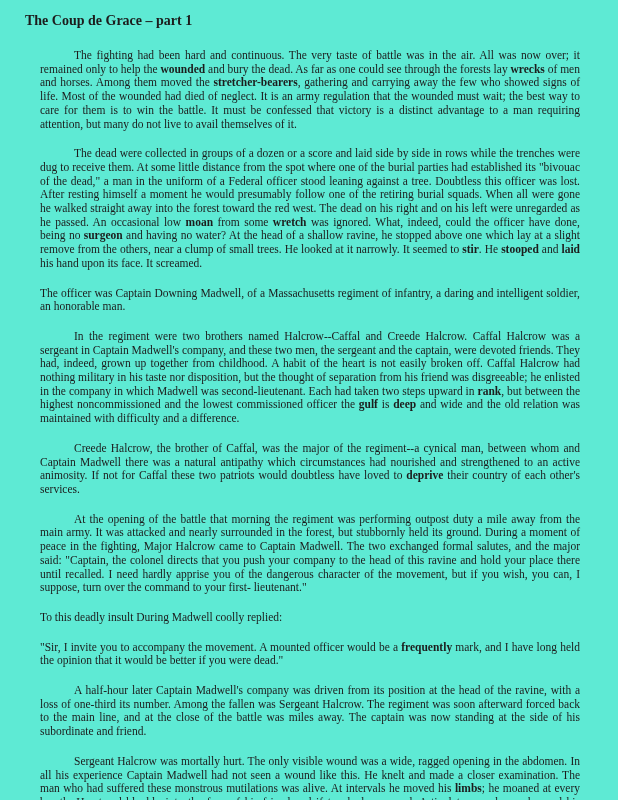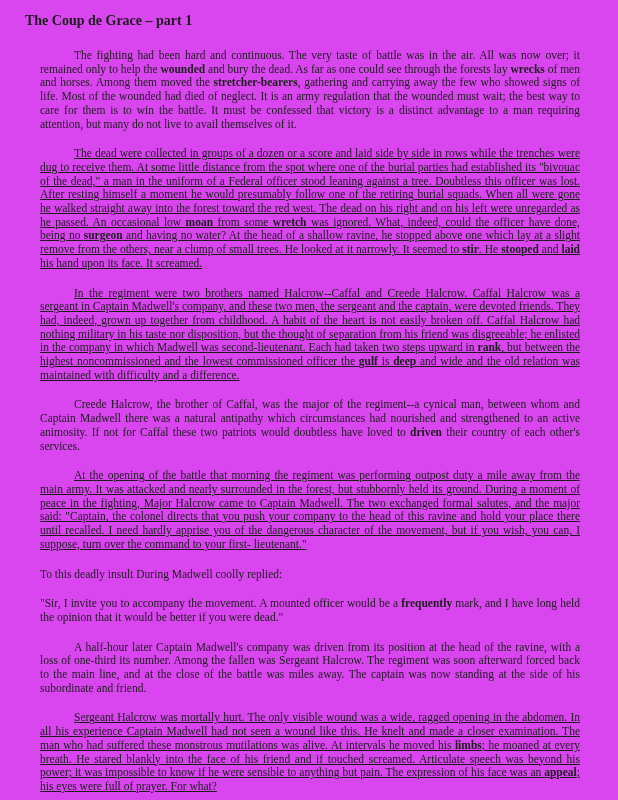--- a/index.html
+++ b/index.html
@@ -6,21 +6,21 @@
     margin: 0;
     padding: 0;
     background: #ffffff;
   }
   .page {
     box-sizing: border-box;
     width: 618px;
     height: 800px;
     margin: 0;
     padding: 13px 22px 0 24px;
-    background: #d946ef;
+    background: #5eead4;
     color: #1c1c1c;
     font-family: "Liberation Serif", "DejaVu Serif", serif;
     font-size: 11.5px;
     line-height: 13.7px;
     overflow: hidden;
   }
   .doc-title {
     font-size: 14px;
     line-height: 16px;
     font-weight: bold;
@@ -30,40 +30,40 @@
   .para {
     margin: 16px;
     text-align: justify;
     text-justify: inter-word;
   }
   .para.indent {
     text-indent: 34px;
   }
   .para.gap {
     margin-top: 13.7px;
-    text-decoration: underline;
   }
   .para b {
     font-weight: bold;
   }
 </style>
 </head>
 <body>
 
 <div class="page">
   <h1 class="doc-title">The Coup de Grace – part 1</h1>
 
   <p class="para indent">The fighting had been hard and continuous. The very taste of battle was in the air. All was now over; it remained only to help the <b>wounded</b> and bury the dead. As far as one could see through the forests lay <b>wrecks</b> of men and horses. Among them moved the <b>stretcher-bearers</b>, gathering and carrying away the few who showed signs of life. Most of the wounded had died of neglect. It is an army regulation that the wounded must wait; the best way to care for them is to win the battle. It must be confessed that victory is a distinct advantage to a man requiring attention, but many do not live to avail themselves of it.</p>
 
   <p class="para indent gap">The dead were collected in groups of a dozen or a score and laid side by side in rows while the trenches were dug to receive them. At some little distance from the spot where one of the burial parties had established its "bivouac of the dead," a man in the uniform of a Federal officer stood leaning against a tree. Doubtless this officer was lost. After resting himself a moment he would presumably follow one of the retiring burial squads.  When all were gone he walked straight away into the forest toward the red west. The dead on his right and on his left were unregarded as he passed. An occasional low <b>moan</b> from some <b>wretch</b> was ignored. What, indeed, could the officer have done, being no <b>surgeon</b> and having no water? At the head of a shallow ravine, he stopped above one which lay at a slight remove from the others, near a clump of small trees. He looked at it narrowly. It seemed to <b>stir</b>. He <b>stooped</b> and <b>laid</b> his hand upon its face. It screamed.</p>
 
+  <p class="para">The officer was Captain Downing Madwell, of a Massachusetts regiment of infantry, a daring and intelligent soldier, an honorable man.</p>
 
   <p class="para indent gap">In the regiment were two brothers named Halcrow--Caffal and Creede Halcrow. Caffal Halcrow was a sergeant in Captain Madwell's company, and these two men, the sergeant and the captain, were devoted friends. They had, indeed, grown up together from childhood.  A habit of the heart is not easily broken off. Caffal Halcrow had nothing military in his taste nor disposition, but the thought of separation from his friend was disgreeable; he enlisted in the company in which Madwell was second-lieutenant. Each had taken two steps upward in <b>rank</b>, but between the highest noncommissioned and the lowest commissioned officer the <b>gulf</b> is <b>deep</b> and wide and the old relation was maintained with difficulty and a difference.</p>
 
-  <p class="para indent">Creede Halcrow, the brother of Caffal, was the major of the regiment--a cynical man, between whom and Captain Madwell there was a natural antipathy which circumstances had nourished and strengthened to an active animosity. If not for Caffal these two patriots would doubtless have loved to <b>driven</b> their country of each other's services.</p>
+  <p class="para indent">Creede Halcrow, the brother of Caffal, was the major of the regiment--a cynical man, between whom and Captain Madwell there was a natural antipathy which circumstances had nourished and strengthened to an active animosity. If not for Caffal these two patriots would doubtless have loved to <b>deprive</b> their country of each other's services.</p>
 
   <p class="para indent gap">At the opening of the battle that morning the regiment was performing outpost duty a mile away from the main army. It was attacked and nearly surrounded in the forest, but stubbornly held its ground. During a moment of peace in the fighting, Major Halcrow came to Captain Madwell. The two exchanged formal salutes, and the major said: "Captain, the colonel directs that you push your company to the head of this ravine and hold your place there until recalled. I need hardly apprise you of the dangerous character of the movement, but if you wish, you can, I suppose, turn over the command to your first- lieutenant."</p>
 
   <p class="para">To this deadly insult During Madwell coolly replied:</p>
 
   <p class="para">"Sir, I invite you to accompany the movement. A mounted officer would be a <b>frequently</b> mark, and I have long held the opinion that it would be better if you were dead."</p>
 
   <p class="para indent">A half-hour later Captain Madwell's company was driven from its position at the head of the ravine, with a loss of one-third its number. Among the fallen was Sergeant Halcrow. The regiment was soon afterward forced back to the main line, and at the close of the battle was miles away. The captain was now standing at the side of his subordinate and friend.</p>
 
   <p class="para indent gap">Sergeant Halcrow was mortally hurt. The only visible wound was a wide, ragged opening in the abdomen. In all his experience Captain Madwell had not seen a wound like this. He knelt and made a closer examination. The man who had suffered these monstrous mutilations was alive. At intervals he moved his <b>limbs</b>; he moaned at every breath. He stared blankly into the face of his friend and if touched screamed. Articulate speech was beyond his power; it was impossible to know if he were sensible to anything but pain. The expression of his face was an <b>appeal</b>; his eyes were full of prayer. For what?</p>

